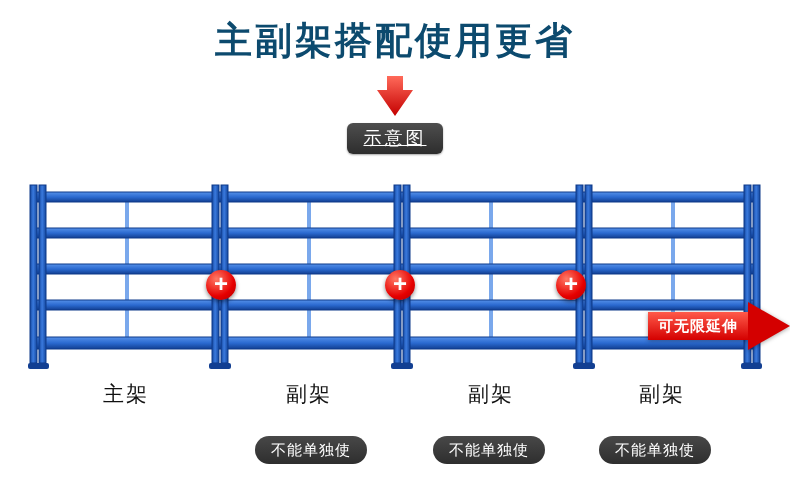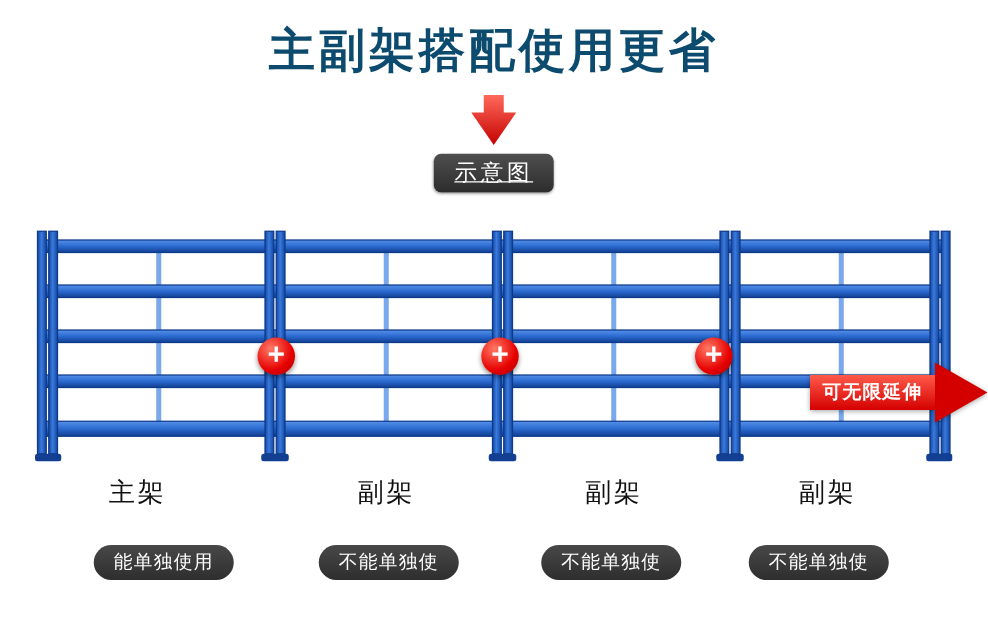--- a/index.html
+++ b/index.html
@@ -26,36 +26,36 @@
   .plus {
     position:absolute; width:30px; height:30px; border-radius:50%;
     background:radial-gradient(circle at 35% 30%, #ff7a66, #e60000 60%, #aa0000);
     color:#ffffff; font-size:24px; font-weight:bold; text-align:center; line-height:28px;
     box-shadow:0 2px 4px rgba(0,0,0,0.45);
   }
   .plus-1 { left:206px; top:270px; }
   .plus-2 { left:385px; top:270px; }
   .plus-3 { left:556px; top:270px; }
 
-  .extend-arrow { position:absolute; left:648px; top:290px; display:flex; align-items:center; filter:drop-shadow(0 1px 2px rgba(0,0,0,0.35)); }
+  .extend-arrow { position:absolute; left:648px; top:302px; display:flex; align-items:center; filter:drop-shadow(0 1px 2px rgba(0,0,0,0.35)); }
   .extend-tail {
     width:100px; height:28px; background:linear-gradient(180deg,#ff5a4a,#d40000);
     color:#ffffff; font-size:15px; font-weight:bold; line-height:28px; text-align:center; letter-spacing:1px;
   }
   .extend-head {
     width:0; height:0;
     border-top:24px solid transparent; border-bottom:24px solid transparent;
     border-left:42px solid #d40000;
   }
 
   .rack-label {
     position:absolute; top:380px; width:140px; margin-left:-70px;
     text-align:center; color:#111111; font-size:21px; letter-spacing:2px;
   }
-  .rl-0 { left:110px; } .rl-1 { left:309px; } .rl-2 { left:491px; } .rl-3 { left:662px; }
+  .rl-0 { left:126px; } .rl-1 { left:309px; } .rl-2 { left:491px; } .rl-3 { left:662px; }
 
   .note-badge {
     position:absolute; top:436px; height:28px; line-height:28px; padding:0 16px;
     transform:translateX(-50%); white-space:nowrap;
     background:linear-gradient(#484848,#2e2e2e); color:#ffffff; font-size:15px;
     border-radius:14px; letter-spacing:1px;
   }
   .nb-0 { left:131px; } .nb-1 { left:311px; } .nb-2 { left:489px; } .nb-3 { left:655px; }
 </style>
 </head>
@@ -139,18 +139,17 @@
   <div class="extend-arrow">
     <div class="extend-tail">可无限延伸</div>
     <div class="extend-head"></div>
   </div>
 
   <div class="rack-label rl-0">主架</div>
   <div class="rack-label rl-1">副架</div>
   <div class="rack-label rl-2">副架</div>
   <div class="rack-label rl-3">副架</div>
 
-  <div class="note-badge nb-0">能单独使用</div>
   <div class="note-badge nb-1">不能单独使</div>
   <div class="note-badge nb-2">不能单独使</div>
   <div class="note-badge nb-3">不能单独使</div>
 
 </div>
 
 </body></html>

